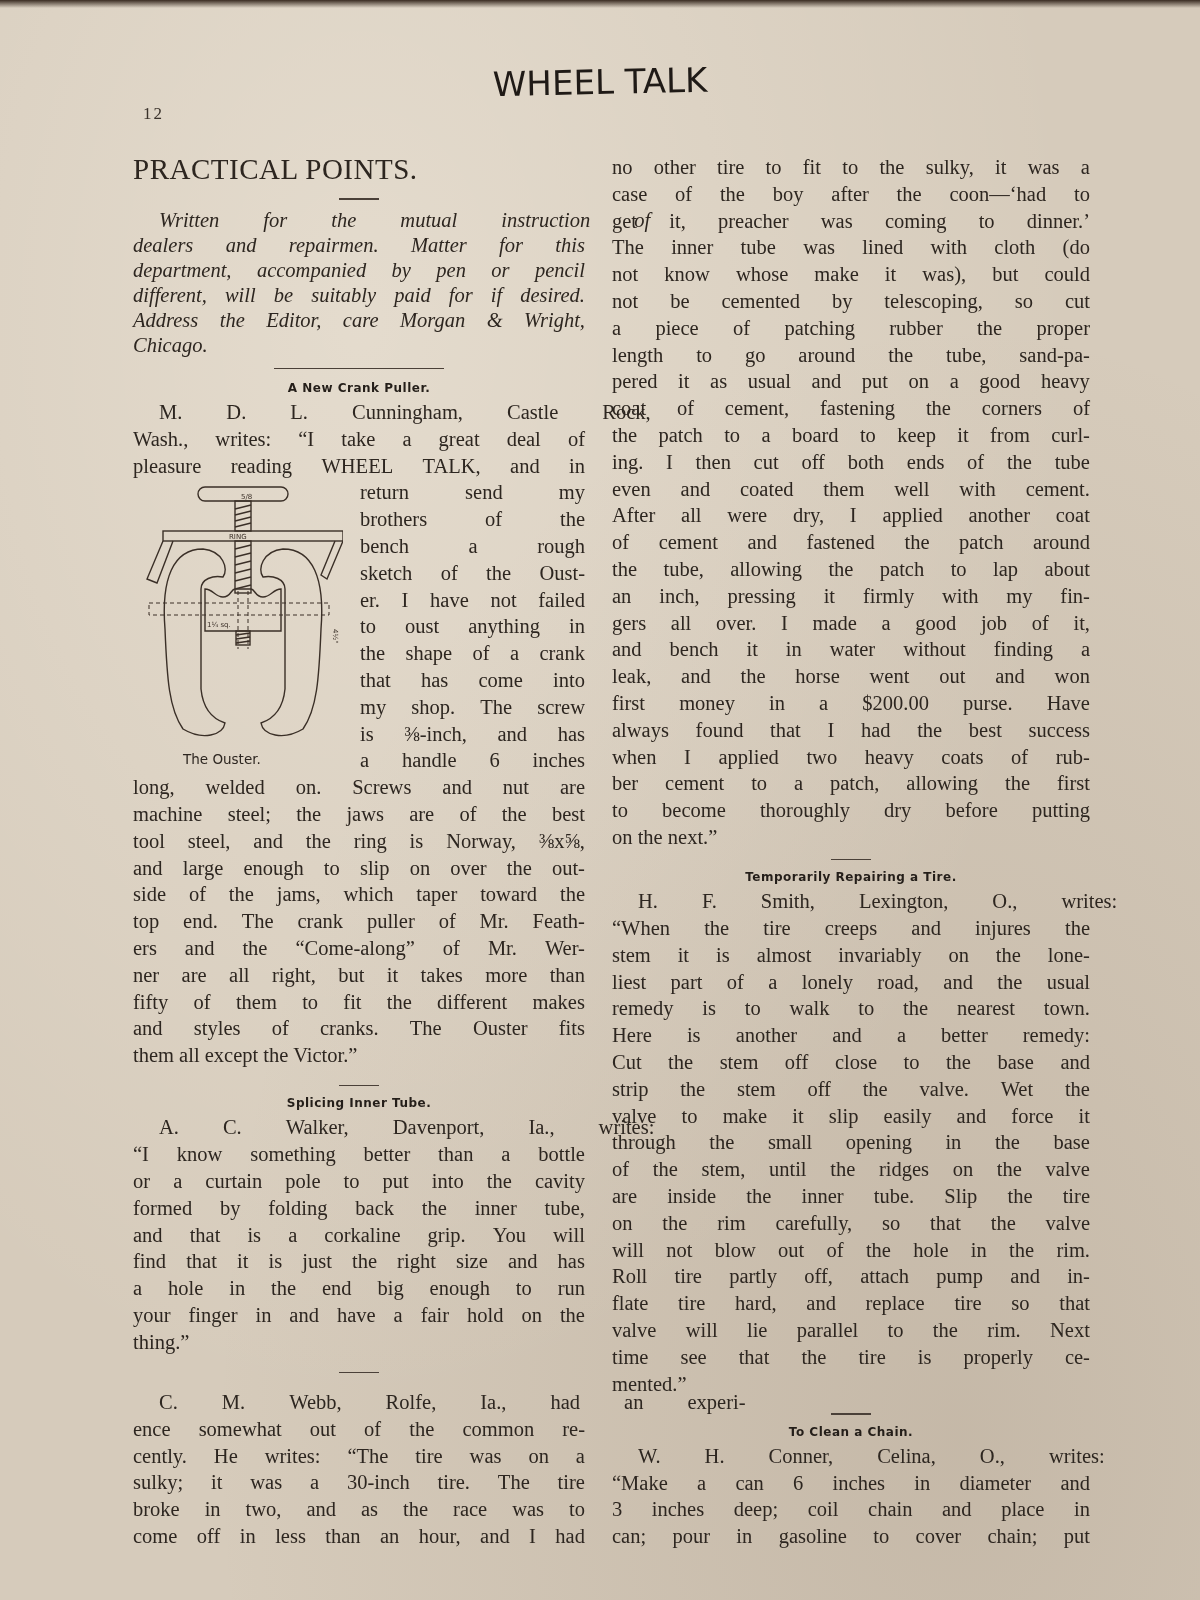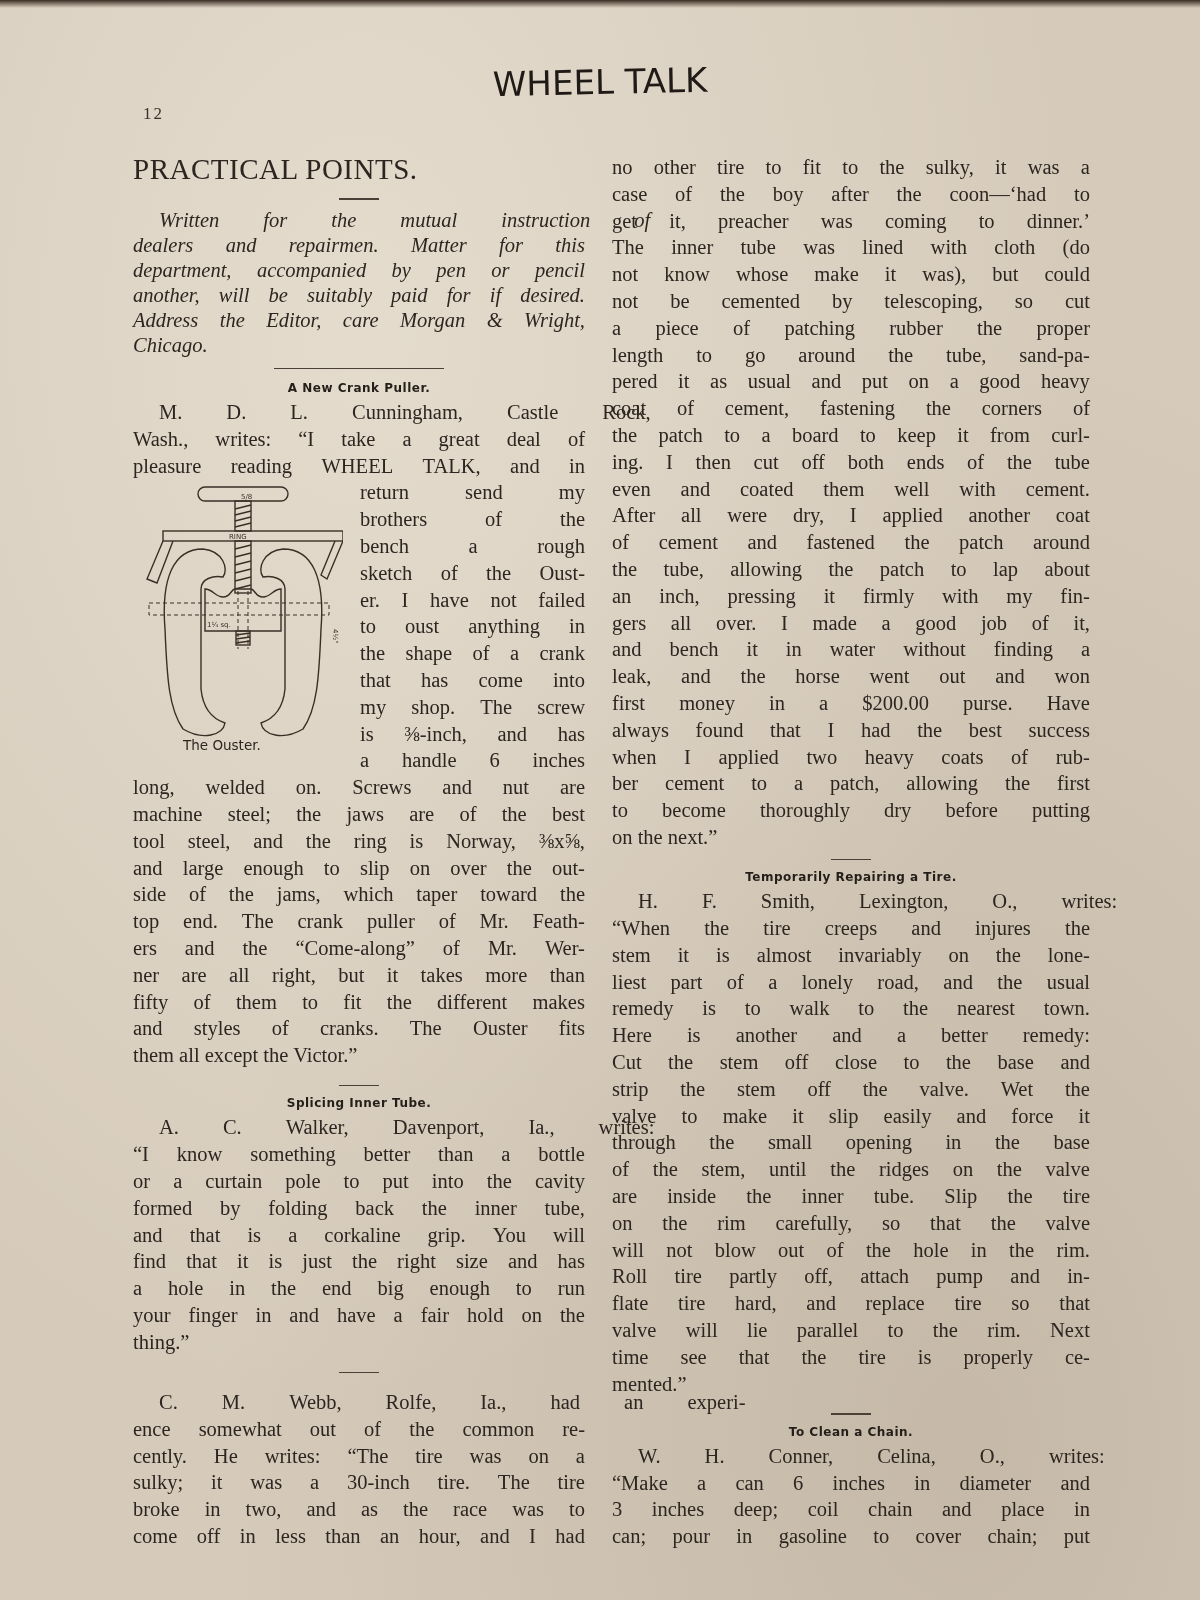--- a/index.html
+++ b/index.html
@@ -52,21 +52,21 @@
     .intro .line { font-style: italic; font-size: 20.5px; line-height: 25px; height: 25px; }
     .subhead {
       text-align: center; font-family: "DejaVu Sans", sans-serif; font-size: 12px;
       font-weight: 600; letter-spacing: 0.5px; margin: 10px 0 4px 0; color: #241e19;
     }
     .figure-block { position: relative; height: 0; }
     .figure {
       position: absolute; left: 10px; top: 0; width: 200px; height: 270px;
     }
     .figure-caption {
-      position: absolute; left: 50px; top: 258px; font-family: "DejaVu Sans", sans-serif;
+      position: absolute; left: 50px; top: 272px; font-family: "DejaVu Sans", sans-serif;
       font-size: 13.5px; color: #2d2620;
     }
     .wrap { margin-left: 227px; }
     .spacer-s { height: 8px; }
     .spacer-m { height: 16px; }
   </style>
 </head>
 <body>
 
 <div class="page-edge"></div>
@@ -97,21 +97,21 @@
       </div>
     <div class="line">
         <span class="w">department,</span>
         <span class="w">accompanied</span>
         <span class="w">by</span>
         <span class="w">pen</span>
         <span class="w">or</span>
         <span class="w">pencil</span>
       </div>
     <div class="line">
-        <span class="w">another,</span>
+        <span class="w">different,</span>
         <span class="w">will</span>
         <span class="w">be</span>
         <span class="w">suitably</span>
         <span class="w">paid</span>
         <span class="w">for</span>
         <span class="w">if</span>
         <span class="w">desired.</span>
       </div>
     <div class="line">
         <span class="w">Address</span>

